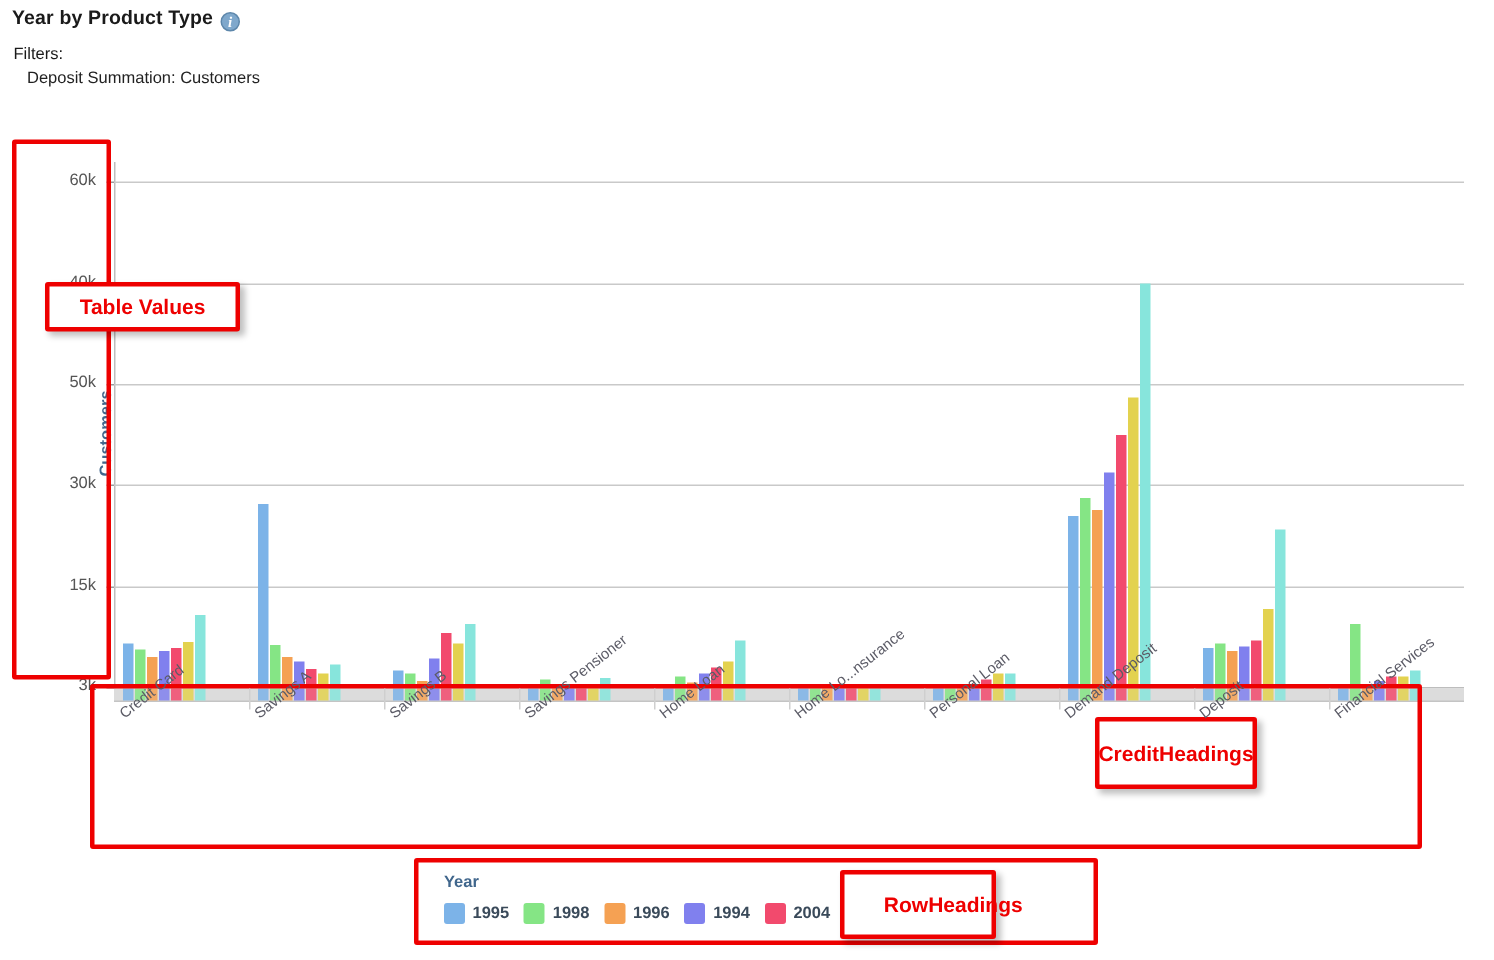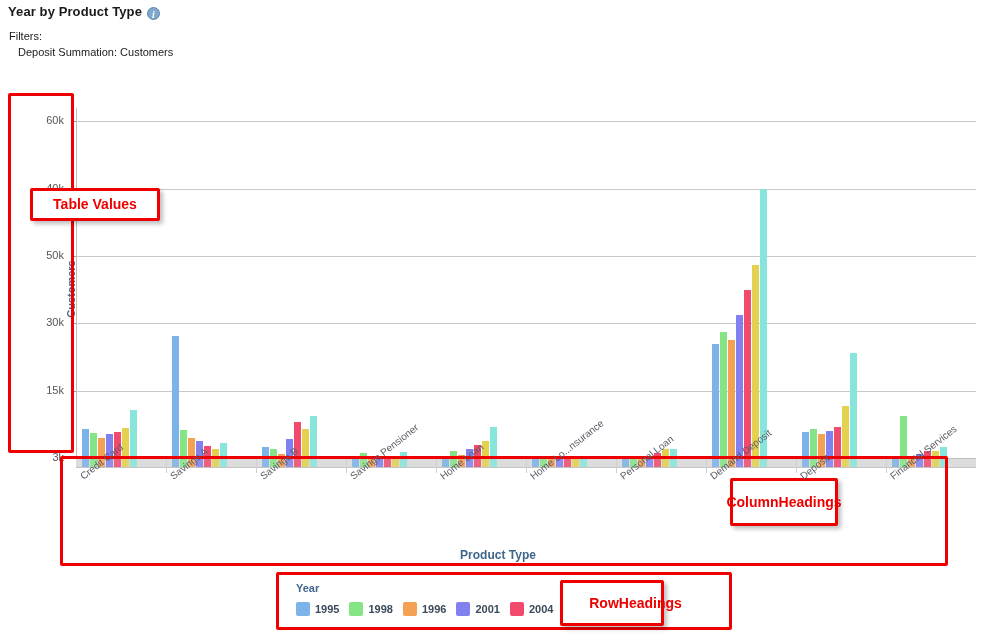--- a/index.html
+++ b/index.html
@@ -307,40 +307,39 @@
       <div class="bar" title="Deposit / 2006: 15600" style="left: 773.5px; width: 7px; height: 105px; background: rgb(135, 229, 220);"></div>
       <div class="bar" title="Financial Services / 2000: 60" style="left: 815.5px; width: 7px; height: 1.5px; background: rgb(124, 179, 232);"></div>
       <div class="bar" title="Financial Services / 2001: 6300" style="left: 823.5px; width: 7px; height: 42.4038px; background: rgb(133, 229, 133);"></div>
       <div class="bar" title="Financial Services / 2002: 130" style="left: 831.5px; width: 7px; height: 1.5px; background: rgb(245, 161, 83);"></div>
       <div class="bar" title="Financial Services / 2003: 600" style="left: 839.5px; width: 7px; height: 4.03846px; background: rgb(128, 128, 238);"></div>
       <div class="bar" title="Financial Services / 2004: 1000" style="left: 847.5px; width: 7px; height: 6.73077px; background: rgb(242, 74, 109);"></div>
       <div class="bar" title="Financial Services / 2005: 1000" style="left: 855.5px; width: 7px; height: 6.73077px; background: rgb(227, 210, 79);"></div>
       <div class="bar" title="Financial Services / 2006: 1600" style="left: 863.5px; width: 7px; height: 10.7692px; background: rgb(135, 229, 220);"></div>
     </div>
 
-  <div class="x-axis-title">Product Type</div>
 
   <div class="legend">
     <div class="legend-title">Year</div>
     <div class="legend-items" id="legend-items">
         <div class="legend-item">
           <span class="legend-swatch" style="background: rgb(124, 179, 232);"></span>
           <span class="legend-label">1995</span>
         </div>
         <div class="legend-item">
           <span class="legend-swatch" style="background: rgb(133, 229, 133);"></span>
           <span class="legend-label">1998</span>
         </div>
         <div class="legend-item">
           <span class="legend-swatch" style="background: rgb(245, 161, 83);"></span>
           <span class="legend-label">1996</span>
         </div>
         <div class="legend-item">
           <span class="legend-swatch" style="background: rgb(128, 128, 238);"></span>
-          <span class="legend-label">2001</span>
+          <span class="legend-label">1994</span>
         </div>
         <div class="legend-item">
           <span class="legend-swatch" style="background: rgb(242, 74, 109);"></span>
           <span class="legend-label">2004</span>
         </div>
         <div class="legend-item">
           <span class="legend-swatch" style="background: rgb(227, 210, 79);"></span>
           <span class="legend-label">2005</span>
         </div>
         <div class="legend-item">
@@ -348,21 +347,21 @@
           <span class="legend-label">2006</span>
         </div>
       </div>
   </div>
 
   <div class="anno-box" style="left:8px; top:93px; width:66px; height:360px;"></div>
   <div class="anno-label" style="left:30px; top:188px; width:130px; height:33px;">Table Values</div>
 
   <div class="anno-box" style="left:60px; top:456px; width:888px; height:110px;"></div>
   <div class="anno-label" style="left:730px; top:478px; width:108px; height:48px;">
-    <span>Column</span>
+    <span>Credit</span>
       <br>
     <span>Headings</span>
   </div>
 
   <div class="anno-box" style="left:276px; top:572px; width:456px; height:58px;"></div>
   <div class="anno-label" style="left:560px; top:580px; width:104px; height:46px;padding-left:47px;">
     <span>Row</span>
       <br>
     <span>Headings</span>
   </div>

